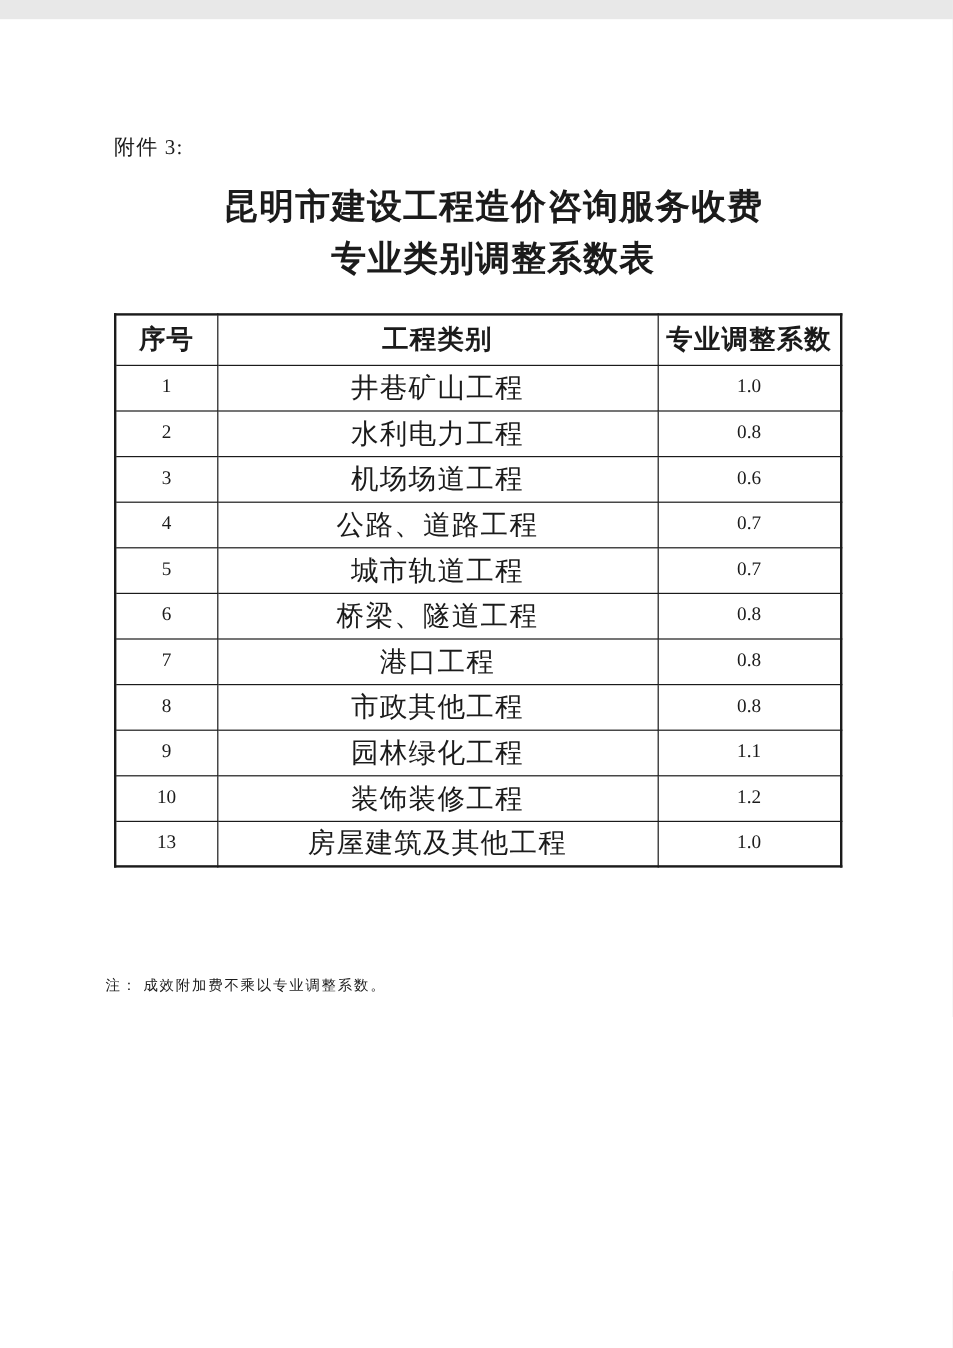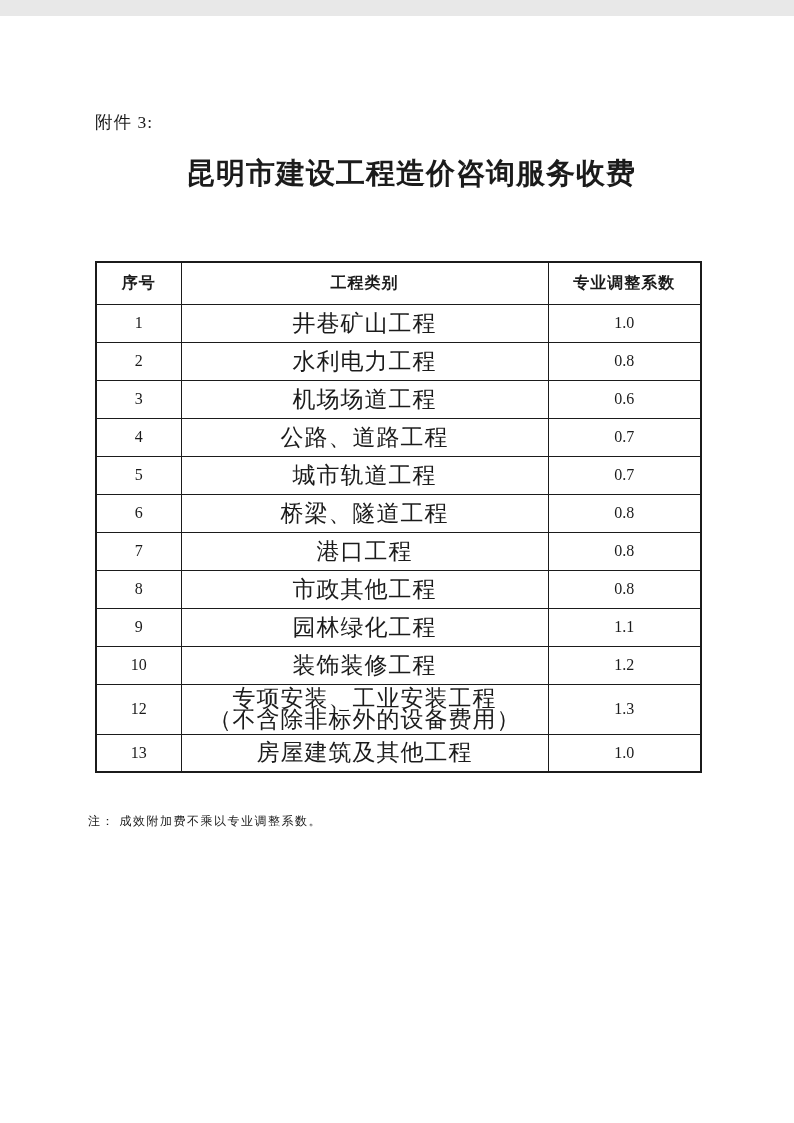--- a/index.html
+++ b/index.html
@@ -42,21 +42,21 @@
     border-collapse: collapse;
     table-layout: fixed;
   }
   table.coef-table, table.coef-table td, table.coef-table th {
     border: 1.5px solid #1b1b1b;
   }
   table.coef-table { border-width: 2px; }
   table.coef-table th {
     font-family: "Liberation Sans", "DejaVu Sans", sans-serif;
     font-weight: bold;
-    font-size: 16px;
+    font-size: 22px;
     height: 42px;
     text-align: center;
     vertical-align: middle;
     letter-spacing: 1px;
   }
   table.coef-table td {
     font-size: 23px;
     height: 38px;
     text-align: center;
     vertical-align: middle;
@@ -84,20 +84,21 @@
 </style>
 </head>
 <body>
 
 <div class="page">
 
   <div class="attachment-label">附件 3:</div>
 
   <div class="doc-title">
     <div>昆明市建设工程造价咨询服务收费</div>
+    <div>专业类别调整系数表</div>
   </div>
 
   <table class="coef-table">
     <colgroup>
       <col style="width:85px">
       <col style="width:367px">
       <col style="width:153px">
     </colgroup>
     <thead>
       <tr>
@@ -150,28 +151,20 @@
       <tr>
         <td class="num">9</td>
         <td>园林绿化工程</td>
         <td class="num">1.1</td>
       </tr>
       <tr>
         <td class="num">10</td>
         <td>装饰装修工程</td>
         <td class="num">1.2</td>
       </tr>
-      <tr class="tall-row">
-        <td class="num">12</td>
-        <td>
-          <div class="cat-line">专项安装、工业安装工程</div>
-          <div class="cat-line">（不含除非标外的设备费用）</div>
-        </td>
-        <td class="num">1.3</td>
-      </tr>
       <tr>
         <td class="num">13</td>
         <td>房屋建筑及其他工程</td>
         <td class="num">1.0</td>
       </tr>
     </tbody>
   </table>
 
   <div class="note">注： 成效附加费不乘以专业调整系数。</div>
 

